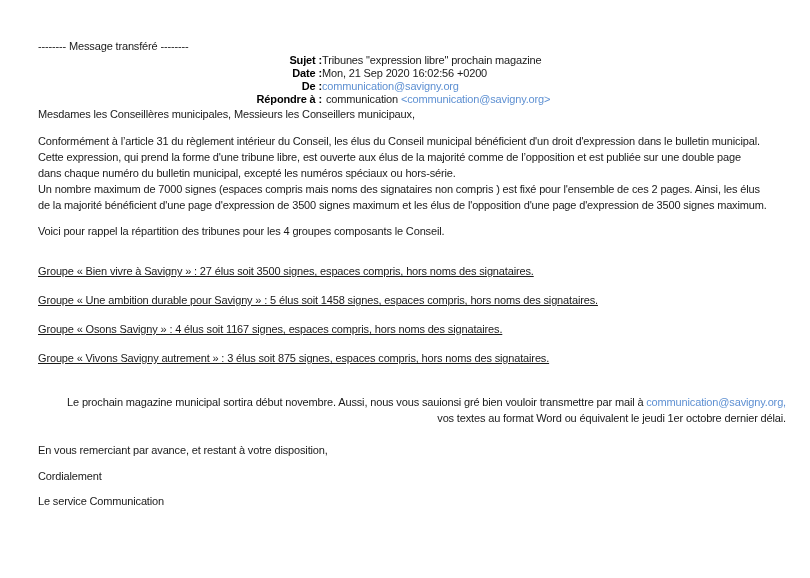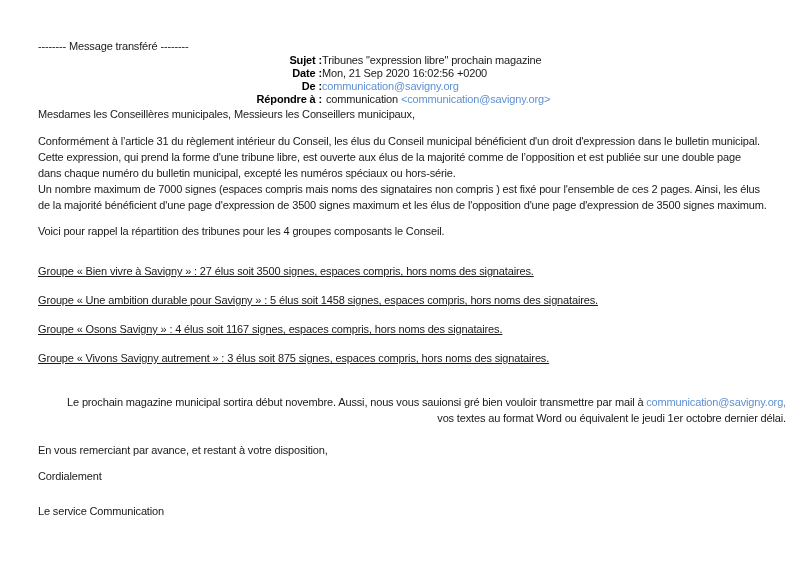--- a/index.html
+++ b/index.html
@@ -48,21 +48,21 @@
   p { margin: 0; white-space: pre-line; }
   .salutation     { }
   .p-rules        { margin-top: 11px; }
   .p-limits       { }
   .p-recap        { margin-top: 10px; }
   .group          { margin-top: 13px; text-decoration: underline; }
   .group-first    { margin-top: 24px; }
   .p-deadline     { margin-top: 28px; text-align: right; }
   .p-thanks       { margin-top: 16px; }
   .p-cordialement { margin-top: 10px; }
-  .p-signature    { margin-top: 19px; }
+  .p-signature    { margin-top: 9px; }
 </style>
 </head>
 <body>
 
 <div class="page">
 
   <div class="fwd-sep">-------- Message transféré --------</div>
 
   <table class="hdr">
     <tbody>

